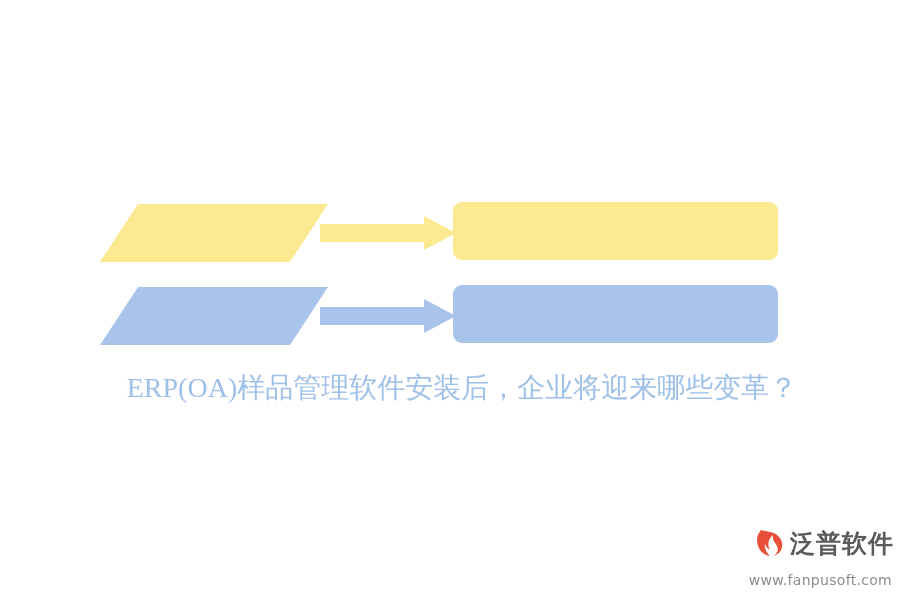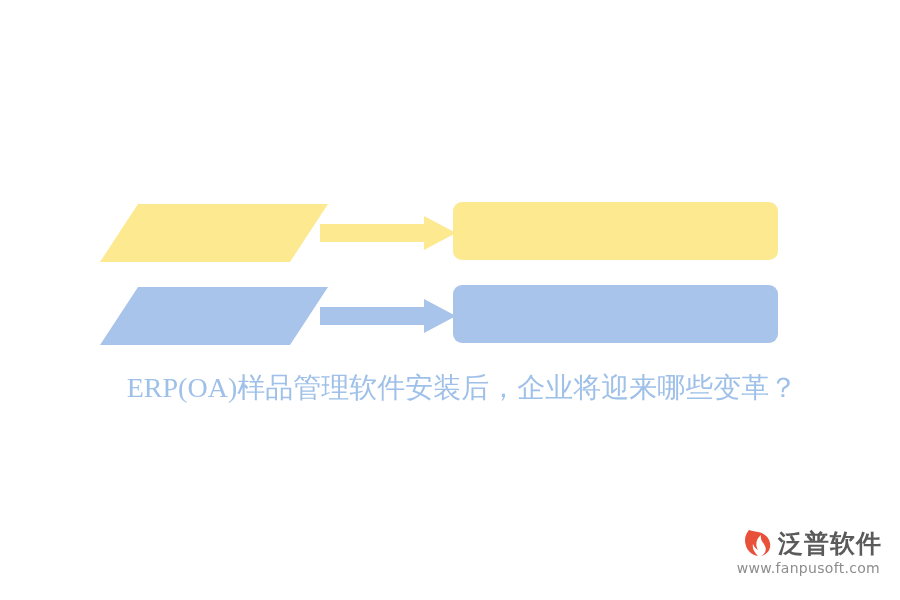--- a/index.html
+++ b/index.html
@@ -73,21 +73,21 @@
     color: #9fc0e8;
     letter-spacing: 0px;
     white-space: nowrap;
     font-family: "Liberation Serif", serif;
     padding-left: 12px;
   }
 
   
   .logo {
     position: absolute;
-    right: 18px;
+    right: 6px;
     bottom: 14px;
     width: 200px;
     height: 60px;
   }
   .logo-top {
     display: flex;
     align-items: center;
     justify-content: flex-end;
     gap: 6px;
     height: 34px;
@@ -103,21 +103,21 @@
     color: #5a5a5a;
     font-family: "DejaVu Sans", sans-serif;
     letter-spacing: 1px;
   }
   .logo-url {
     text-align: right;
     font-size: 14px;
     color: #8d8d8d;
     font-family: "DejaVu Sans", sans-serif;
     padding-right: 2px;
-    margin-top: 0;
+    margin-top: 12px;
     letter-spacing: 0.3px;
   }
 </style>
 </head>
 <body>
 
 <div class="canvas">
 
   <div class="row row-yellow">
     <div class="para">

